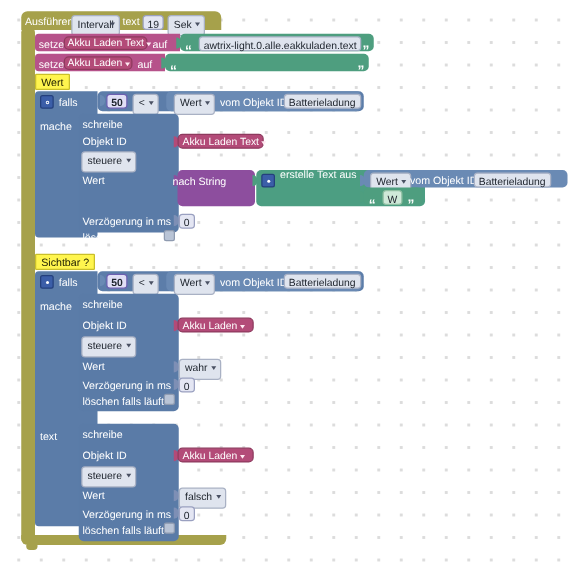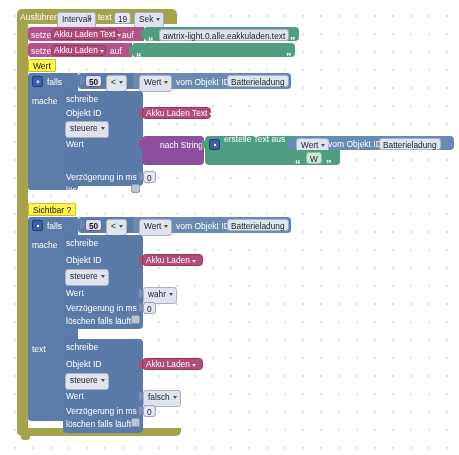--- a/index.html
+++ b/index.html
@@ -152,21 +152,21 @@
   <div class="nub" style="left:139px; top:109px; background:#b34b78;"></div>
   <span class="blk c-var" style="left:142px; top:106.5px; width:69px; height:12px;"></span>
   <span class="dd onvar" style="left:145px; top:107.5px; padding:0 9px 0 1px; height:11px; line-height:11px;">Akku Laden Text</span>
 
   <span class="dd" style="left:65px; top:121px;">steuere</span>
 
   <span class="lbl" style="left:66px; top:140px;">Wert</span>
 
   <div class="nub" style="left:139px; top:140px; background:#8d4e9e;"></div>
   <div class="blk c-purple" style="left:142px; top:136px; width:62px; height:29px;"></div>
-  <span class="lbl" style="left:160px; top:140.5px;">nach String</span>
+  <span class="lbl" style="left:138px; top:140.5px;">nach String</span>
 
   <div class="nub" style="left:202px; top:140px; background:#4e9e7f;"></div>
   <div class="blk c-teal" style="left:205px; top:136px; width:135px; height:29px;"></div>
   <div class="gear" style="left:209px; top:139px;">
     <svg width="8" height="8" viewBox="0 0 16 16" aria-hidden="true">
       <circle cx="8" cy="8" r="2.4" fill="#ffffff"></circle>
     </svg>
   </div>
   <span class="lbl" style="left:224px; top:135px;">erstelle Text aus</span>
 

